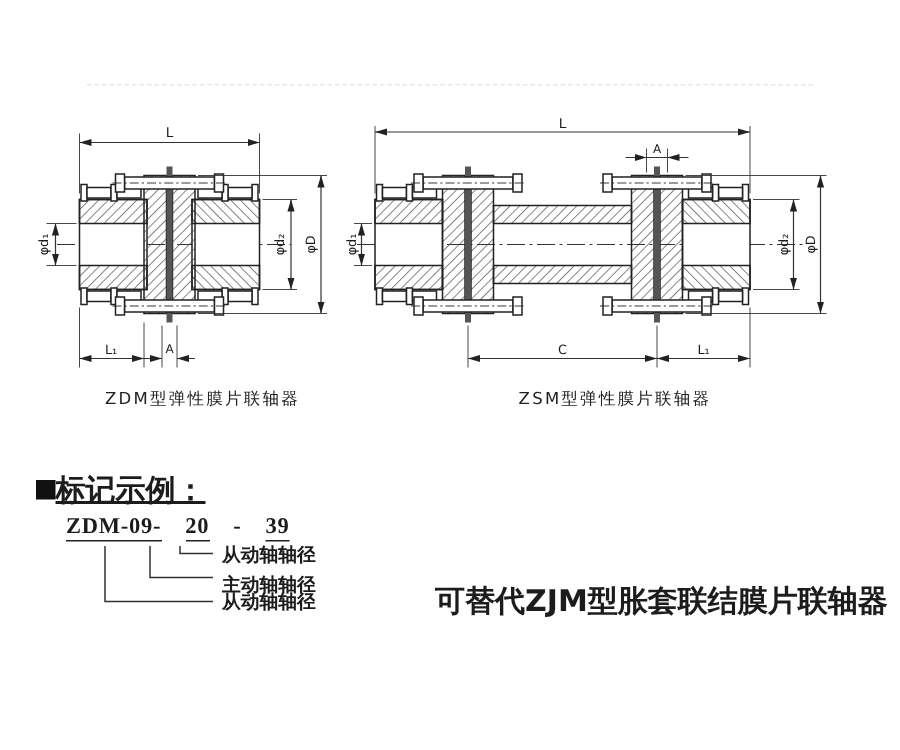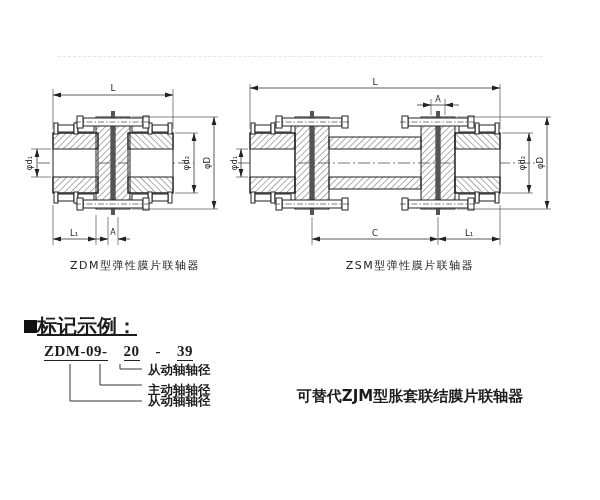--- a/index.html
+++ b/index.html
@@ -12,21 +12,21 @@
   .caption-right{left:336px;top:258px;width:148px;}
   .mark-heading{left:24px;top:313px;font-size:20px;font-weight:bold;display:flex;align-items:center;gap:0;text-decoration:underline;}
   .square-icon{display:inline-block;width:13px;height:13px;background:#111;}
   .mark-code{left:44px;top:343px;font-family:"Liberation Serif",serif;font-size:15px;font-weight:bold;letter-spacing:0.5px;white-space:nowrap;}
   .mark-code .u{border-bottom:1.5px solid #222;padding-bottom:1px;}
   .mark-code .seg{margin-left:16px;}
   .mark-label{left:148px;font-size:12.5px;font-weight:700;white-space:nowrap;}
   .lbl-driven{top:362px;}
   .lbl-driving{top:382px;}
   .lbl-model{top:393px;}
-  .note{left:290px;top:387px;width:240px;font-size:15px;font-weight:bold;text-align:center;white-space:nowrap;}
+  .note{left:290px;top:387px;width:240px;font-size:20px;font-weight:bold;text-align:center;white-space:nowrap;}
   svg text{font-family:"DejaVu Sans",sans-serif;fill:#1c1c1c;}
 </style>
 </head>
 <body>
 
 <div class="stage">
 
   <div class="abs faint-line"></div>
 
   <svg class="abs" style="left:20px;top:75px;" width="210" height="180" viewBox="0 0 210 180">

